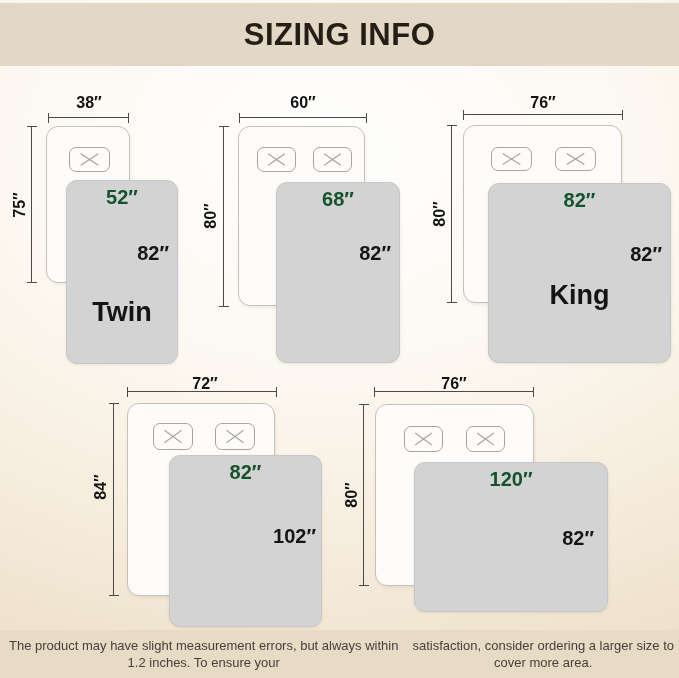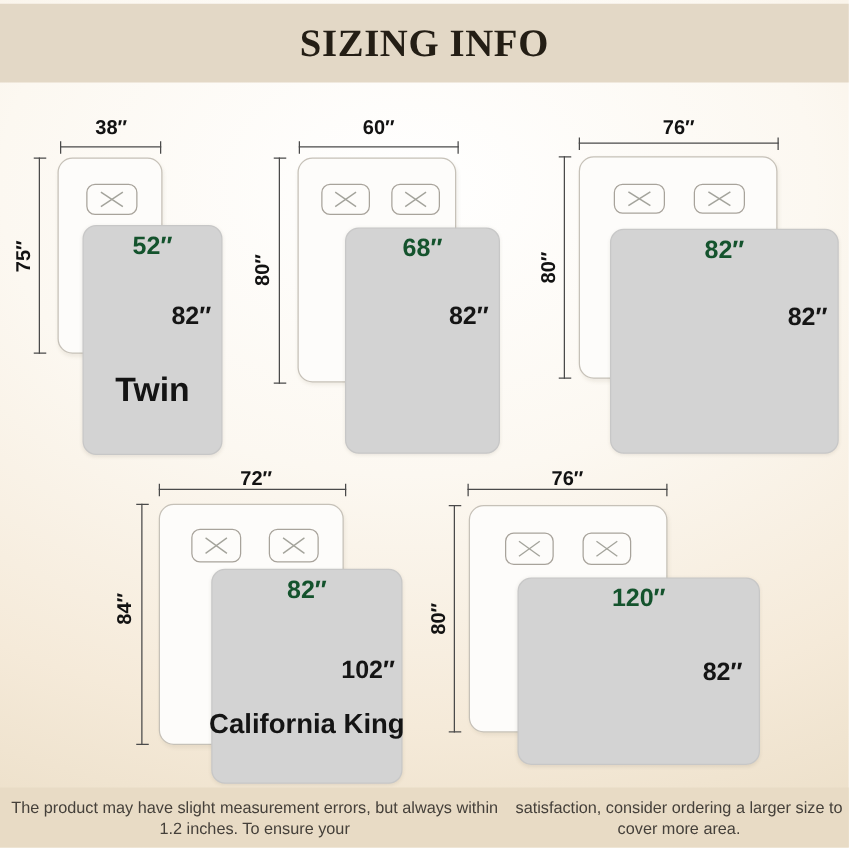--- a/index.html
+++ b/index.html
@@ -3,21 +3,21 @@
 <meta charset="utf-8">
 <style>
   html,body{margin:0;padding:0;}
   body{
     width:679px;height:678px;position:relative;overflow:hidden;
     font-family:"Liberation Sans",sans-serif;
     background:radial-gradient(120% 85% at 48% 22%, #ffffff 0%, #fcf8f1 40%, #f5ead9 75%, #ebdec7 100%);
   }
   .banner{
     position:absolute;top:3px;left:0;right:0;height:63px;
-    background:#e3d8c6;display:flex;align-items:center;justify-content:center;font-family:Liberation Serif, serif;
+    background:#e3d8c6;display:flex;align-items:center;justify-content:center;
   }
   .banner .title{
     font-size:31px;font-weight:bold;color:#241e15;letter-spacing:.5px;margin:0;
   }
   .panel{position:absolute;}
   .bed{
     position:absolute;background:#fdfcfa;border:1px solid #c6c1b8;
     border-radius:12px;box-sizing:border-box;
     box-shadow:1px 2px 3px rgba(120,105,80,.10);
   }
@@ -134,20 +134,21 @@
       <div class="pillow" style="left:91px;top:21px;width:41px;height:24px;">
         <svg viewBox="0 0 40 24" preserveAspectRatio="none">
           <line x1="11" y1="6" x2="29" y2="18" stroke="#a3a39b" stroke-width="1.2"></line>
           <line x1="29" y1="6" x2="11" y2="18" stroke="#a3a39b" stroke-width="1.2"></line>
         </svg>
       </div>
     </div>
     <div class="blanket" style="left:56px;top:88px;width:183px;height:180px;">
       <span class="bw">82″</span>
       <span class="bl" style="top:60px;right:8px;">82″</span>
+      <div class="bname" style="top:98px;">King</div>
     </div>
   </section>
 
   <section class="panel" style="left:93px;top:375px;width:235px;height:258px;">
     <span class="dim-label" style="left:112px;top:1px;">72″</span>
     <div class="dim-h" style="left:34px;top:16px;width:150px;"></div>
     <div class="dim-v" style="left:20px;top:28px;height:193px;"></div>
     <span class="dim-label rot" style="left:8px;top:112px;">84″</span>
     <div class="bed" style="left:34px;top:28px;width:148px;height:193px;">
       <div class="pillow" style="left:25px;top:19px;width:40px;height:27px;">
@@ -159,21 +160,20 @@
       <div class="pillow" style="left:87px;top:19px;width:40px;height:27px;">
         <svg viewBox="0 0 40 24" preserveAspectRatio="none">
           <line x1="11" y1="6" x2="29" y2="18" stroke="#a3a39b" stroke-width="1.2"></line>
           <line x1="29" y1="6" x2="11" y2="18" stroke="#a3a39b" stroke-width="1.2"></line>
         </svg>
       </div>
     </div>
     <div class="blanket" style="left:76px;top:80px;width:153px;height:172px;">
       <span class="bw">82″</span>
       <span class="bl" style="top:70px;right:5px;">102″</span>
-      <div class="bname two" style="top:110px;width:160px;">California King</div>
     </div>
   </section>
 
   <section class="panel" style="left:344px;top:375px;width:305px;height:258px;">
     <span class="dim-label" style="left:110px;top:1px;">76″</span>
     <div class="dim-h" style="left:30px;top:16px;width:160px;"></div>
     <div class="dim-v" style="left:19px;top:29px;height:182px;"></div>
     <span class="dim-label rot" style="left:8px;top:120px;">80″</span>
     <div class="bed" style="left:31px;top:29px;width:159px;height:182px;">
       <div class="pillow" style="left:28px;top:21px;width:39px;height:26px;">

